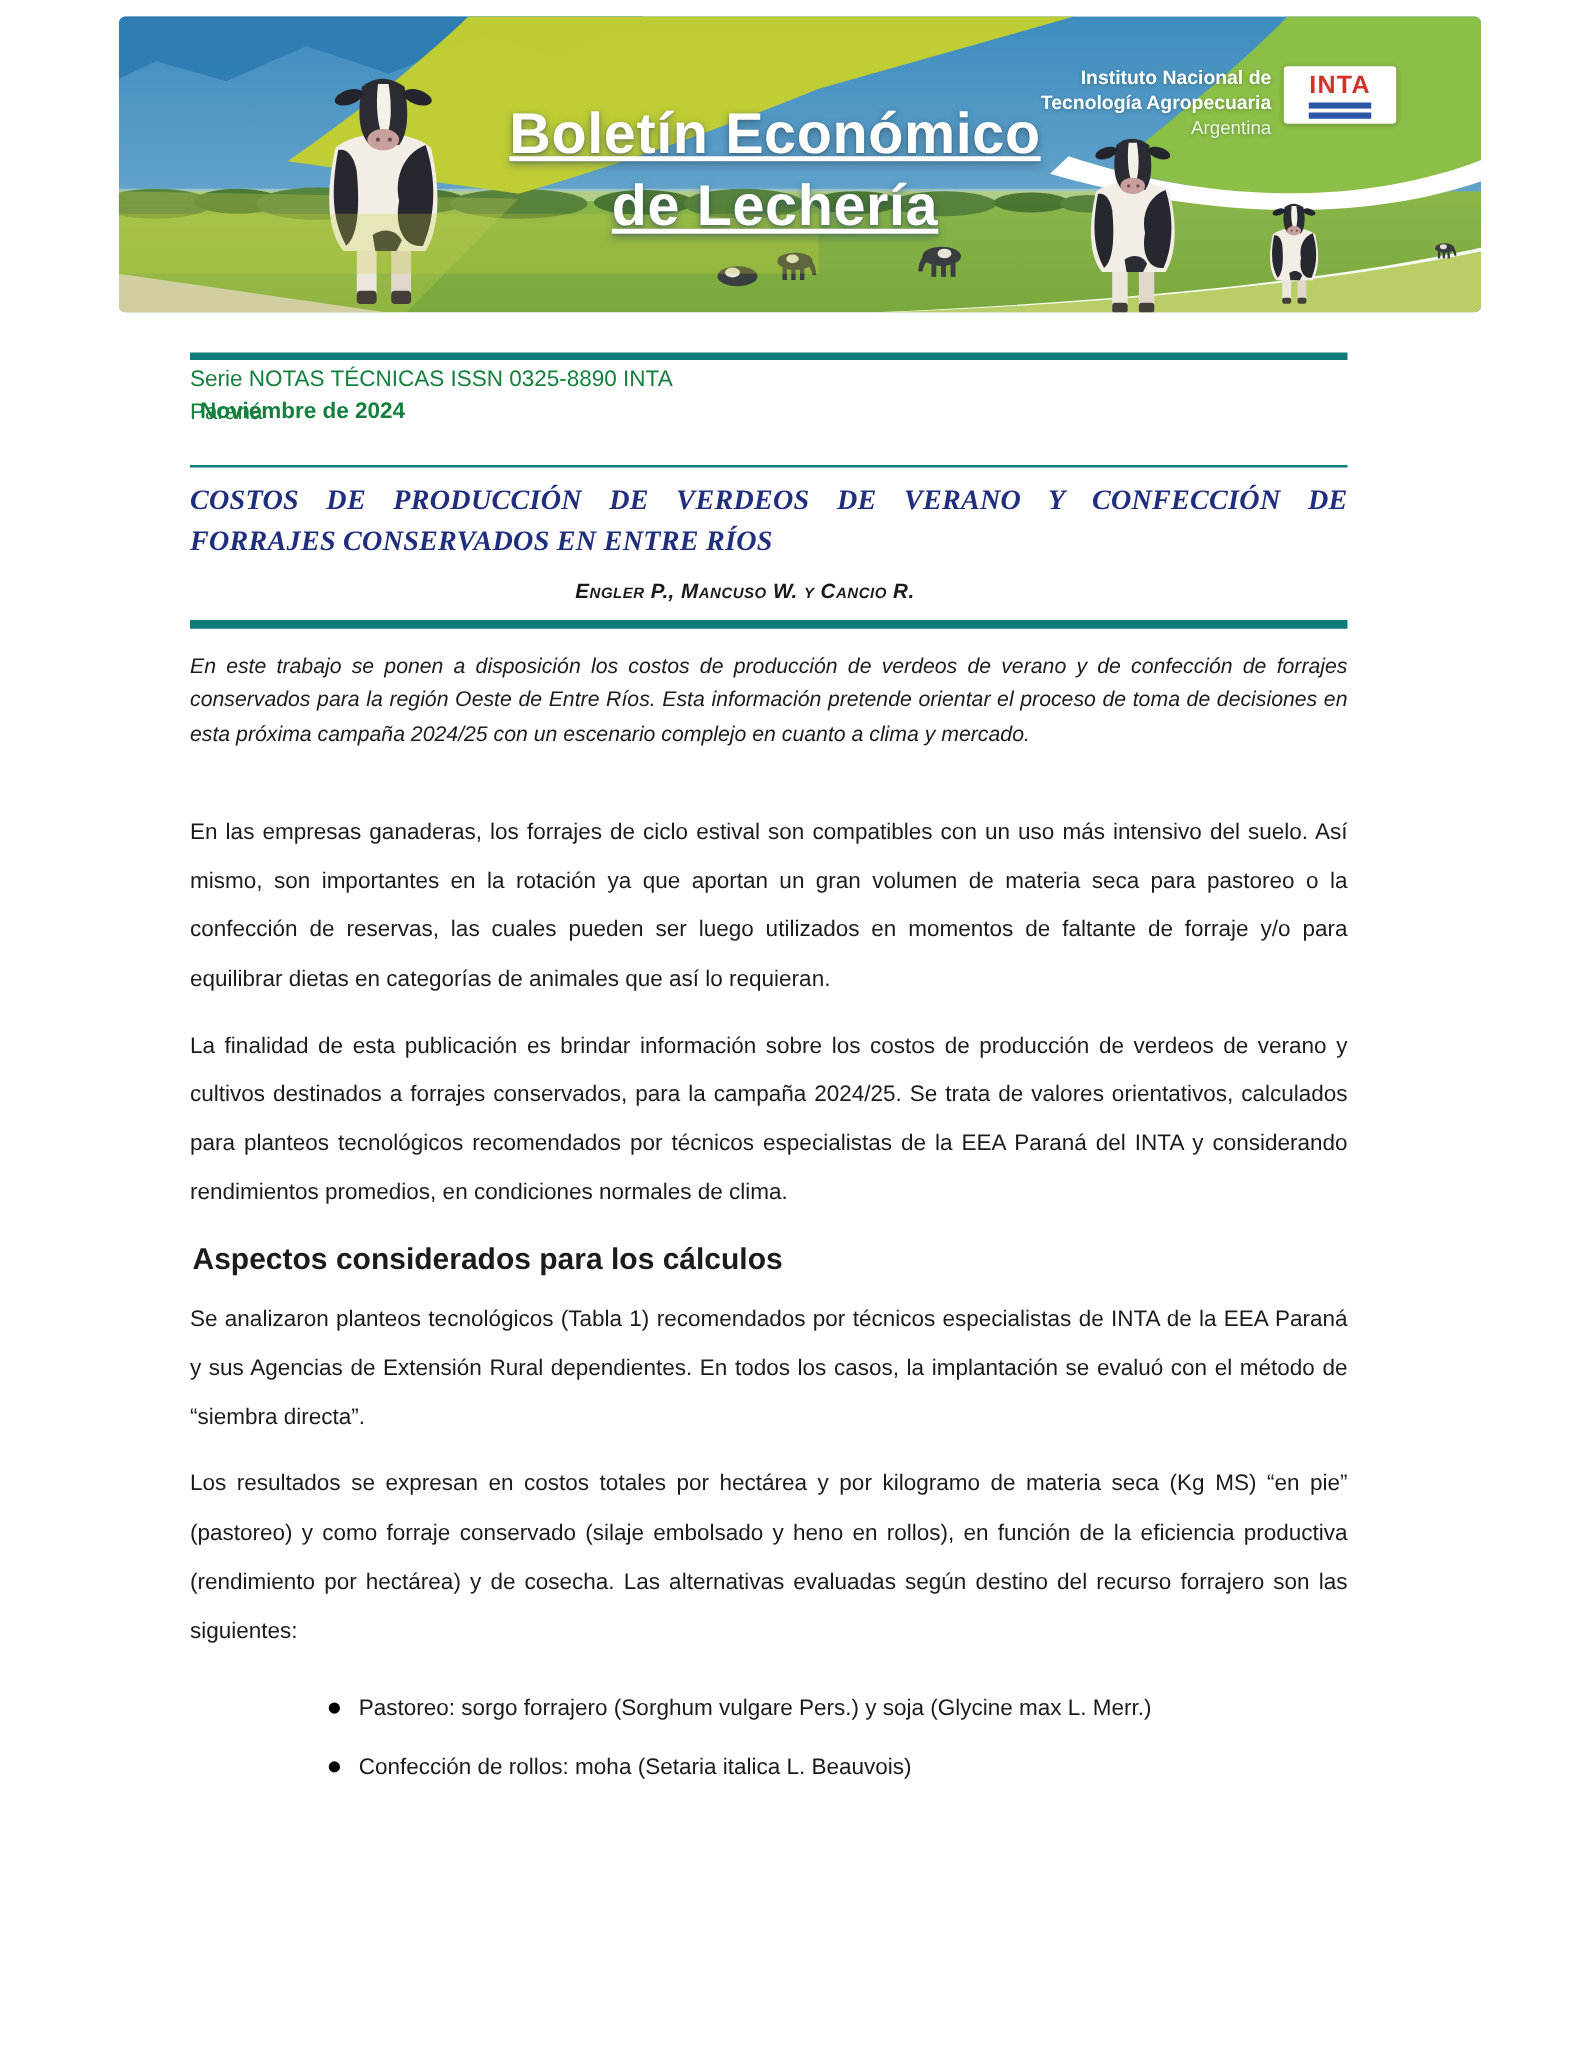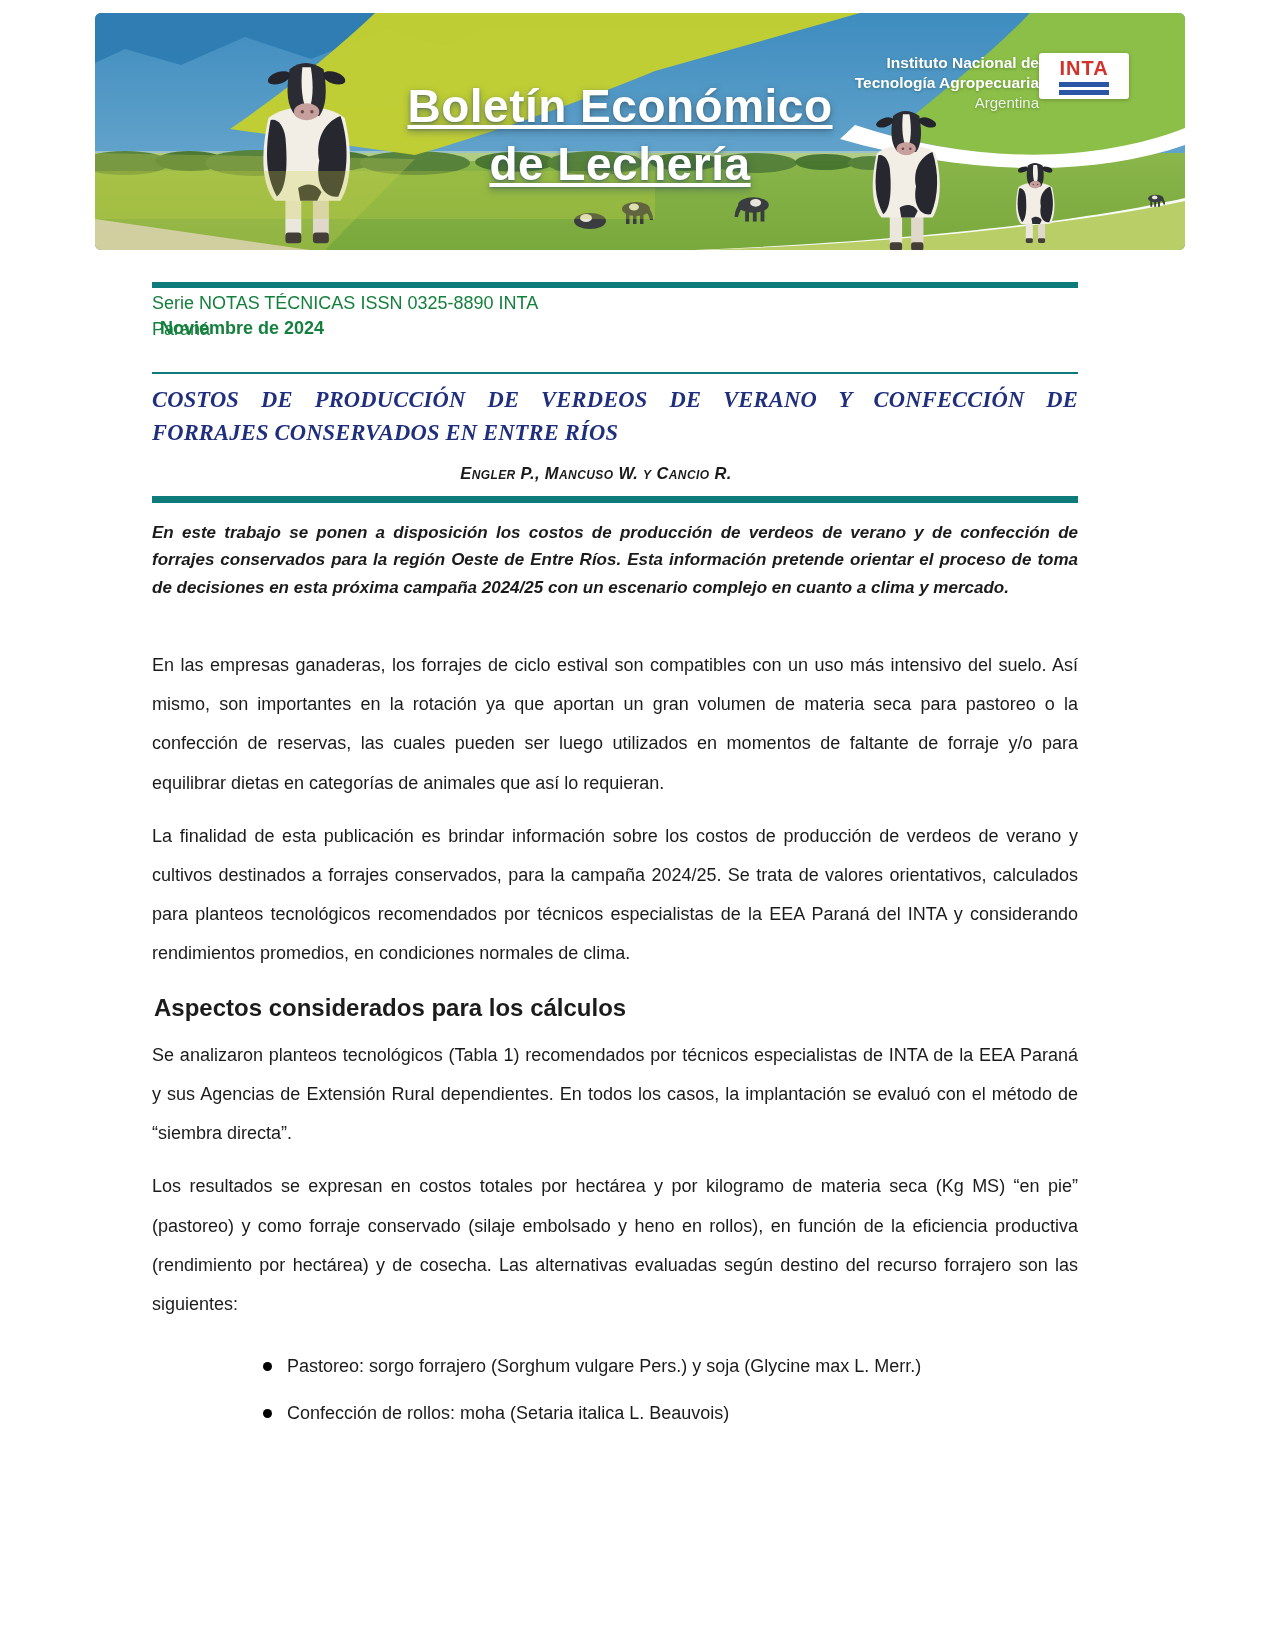--- a/index.html
+++ b/index.html
@@ -6,21 +6,21 @@
   .page{position:relative;width:1275px;height:1650px;background:#fff;
         font-family:"Liberation Sans",sans-serif;color:#1b1b1b;overflow:hidden;}
 
   
   .banner{position:absolute;left:95px;top:13px;width:1090px;height:237px;
           border-radius:6px;overflow:hidden;}
   .banner svg{position:absolute;left:0;top:0;width:100%;height:100%;display:block;}
   .banner-title{position:absolute;left:235px;top:64px;width:580px;text-align:center;
           color:#fff;font-weight:bold;font-size:46px;line-height:1.27;letter-spacing:.5px;
           text-shadow:0 3px 7px rgba(45,75,95,.55),0 1px 2px rgba(45,75,95,.45);text-decoration:underline;}
-  .logo{position:absolute;top:40px;right:56px;display:flex;align-items:flex-start;justify-content:center;}
+  .logo{position:absolute;top:40px;right:68px;display:flex;gap:10px;align-items:flex-start;justify-content:center;}
   .logo-text{text-align:right;color:#fff;font-size:15.5px;font-weight:bold;line-height:1.3;
           text-shadow:0 1px 3px rgba(30,60,30,.4);}
   .logo-text .country{font-weight:normal;color:rgba(255,255,255,.85);font-size:15px;}
   .logo-box{width:50px;background:#fff;border-radius:3px;padding:5px 20px 4px;
           box-shadow:0 1px 4px rgba(0,0,0,.25);}
   .logo-inta{color:var(--inta_red);text-align:center;font-weight:bold;font-size:20px;
           letter-spacing:1px;line-height:1;}
   .flag{margin-top:4px;}
   .flag .s1,.flag .s3{height:5px;background:#2b55a5;}
   .flag .s2{height:3px;background:#fff;}
@@ -39,21 +39,21 @@
 
   .doc-title{margin:10px 0 0;color:var(--navy);font-family:"Liberation Serif",serif;
              font-style:italic;font-weight:bold;font-size:22.5px;line-height:1.45;
              letter-spacing:.2px;}
   .doc-title .l1{display:block;text-align:justify;text-align-last:justify;}
   .doc-title .l2{display:block;}
 
   .authors{margin-top:14px;padding-right:38px;text-align:center;font-variant:small-caps;
            font-style:italic;font-weight:bold;font-size:16.5px;letter-spacing:.4px;color:#1a1a1a;}
 
-  .abstract{margin:16px 0 0;font-weight:bold;font-style:italic;font-size:17px;
+  .abstract{margin:16px 0 0;font-weight:normal;font-style:italic;font-size:17px;
             line-height:1.63;text-align:justify;}
 
   .bp{margin:14px 0 0;font-size:18px;line-height:2.18;text-align:justify;}
   .bp.first{margin-top:44px;}
   .section-h{margin:20px 2px 0;font-size:24px;font-weight:bold;}
 
   .flist{margin:24px 0 0;padding:0;list-style:none;}
   .flist li{position:relative;margin:0 0 9px 105px;padding-left:30px;
             font-size:18px;line-height:2.1;}
   .bullet-dot{position:absolute;left:6px;top:14px;width:9px;height:9px;border-radius:50%;

